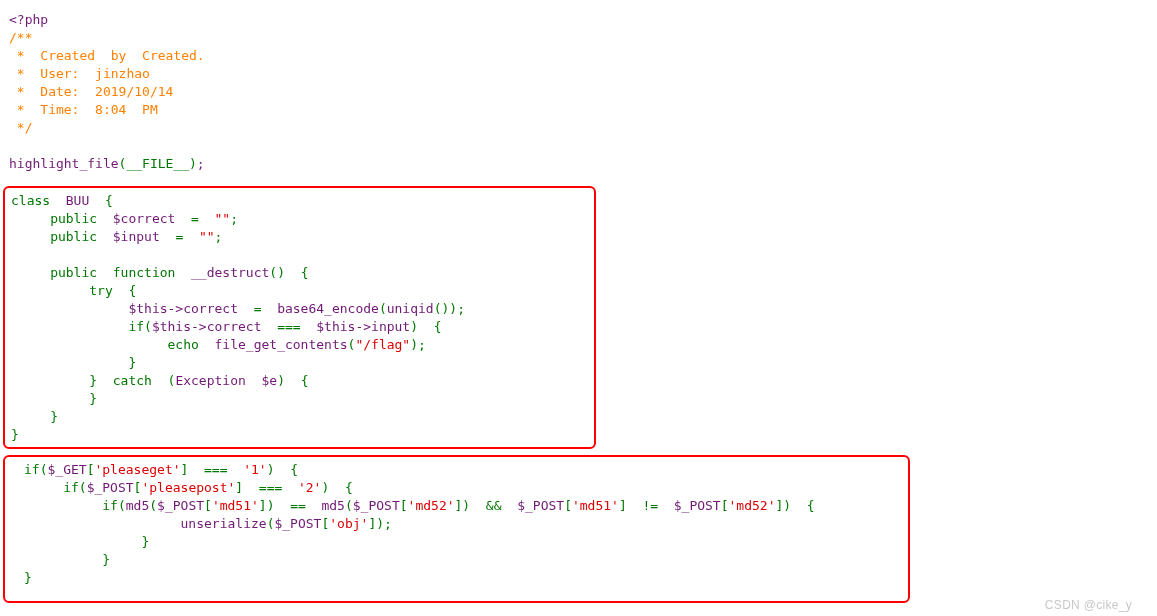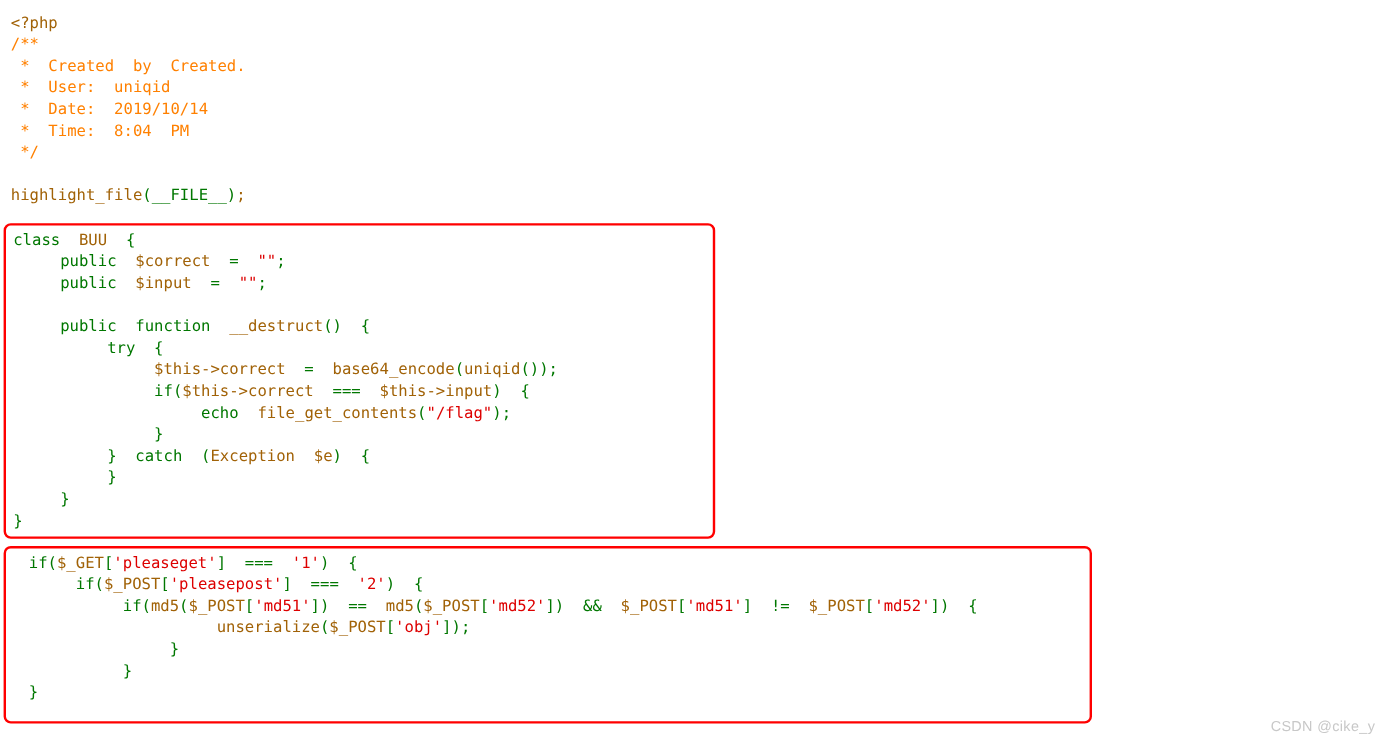--- a/index.html
+++ b/index.html
@@ -64,46 +64,46 @@
     top: 455px;
     width: 907px;
     height: 148px;
   }
   #logic-box .code-block {
     left: 19px;
     top: 4px;
   }
 
   
-  .tok-default { color: #a16207; }
+  .tok-default { color: #701a75; }
   .tok-keyword { color: #007700; }
   .tok-string  { color: #dd0000; }
   .tok-comment { color: #ff8000; }
 
   
   .watermark {
     position: absolute;
-    right: 11px;
+    right: 25px;
     bottom: 4px;
     font-family: "Liberation Sans", "DejaVu Sans", sans-serif;
     font-size: 12px;
     color: #c8c8c8;
     letter-spacing: 0.3px;
     user-select: none;
   }
 </style>
 </head>
 <body>
 
 <div class="code-surface">
 
   <div class="code-block" id="intro-code"><span class="tok-default">&lt;?php</span>
 <span class="tok-comment">/**</span>
 <span class="tok-comment"> *  Created  by  Created.</span>
-<span class="tok-comment"> *  User:  uniqid</span>
+<span class="tok-comment"> *  User:  jinzhao</span>
 <span class="tok-comment"> *  Date:  2019/10/14</span>
 <span class="tok-comment"> *  Time:  8:04  PM</span>
 <span class="tok-comment"> */</span>
 
 <span class="tok-default">highlight_file</span><span class="tok-keyword">(</span><span class="tok-keyword">__FILE__</span><span class="tok-keyword">)</span><span class="tok-default">;</span></div>
 
   <div class="code-box" id="class-box">
     <div class="code-block"><span class="tok-keyword">class</span>  <span class="tok-default">BUU</span>  <span class="tok-keyword">{</span>
      <span class="tok-keyword">public</span>  <span class="tok-default">$correct</span>  <span class="tok-keyword">=</span>  <span class="tok-string">""</span><span class="tok-keyword">;</span>
      <span class="tok-keyword">public</span>  <span class="tok-default">$input</span>  <span class="tok-keyword">=</span>  <span class="tok-string">""</span><span class="tok-keyword">;</span>

